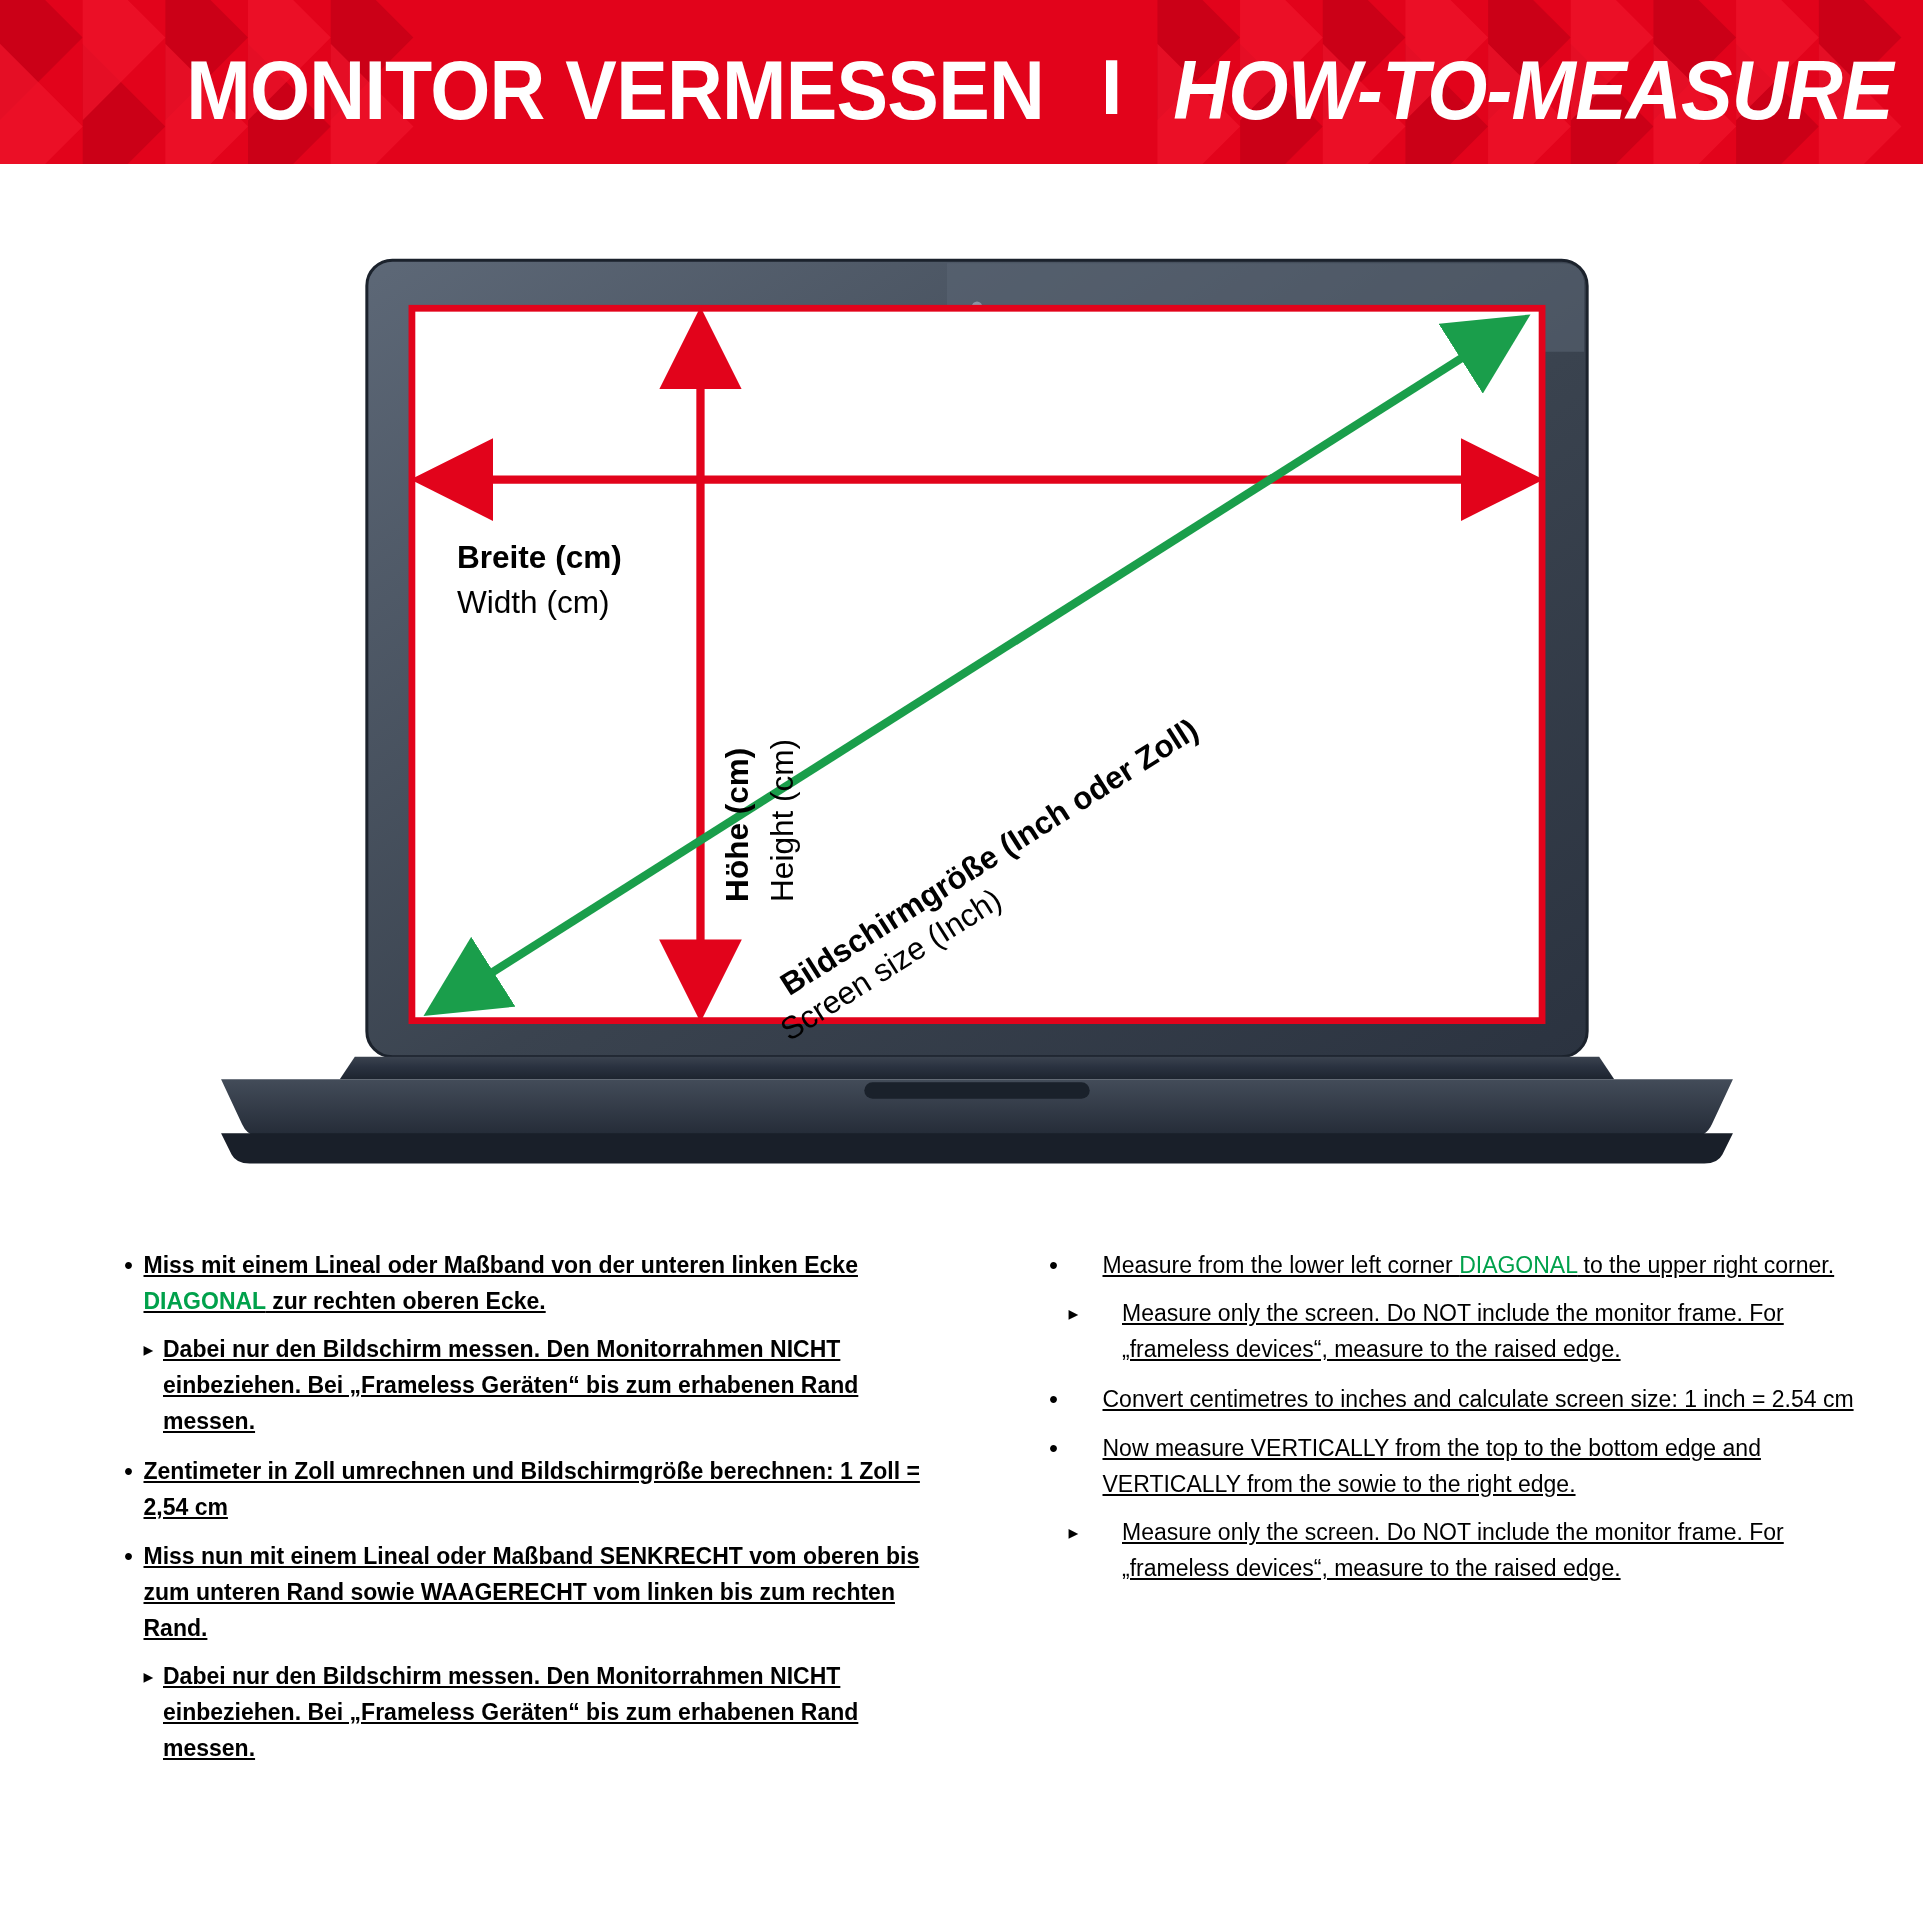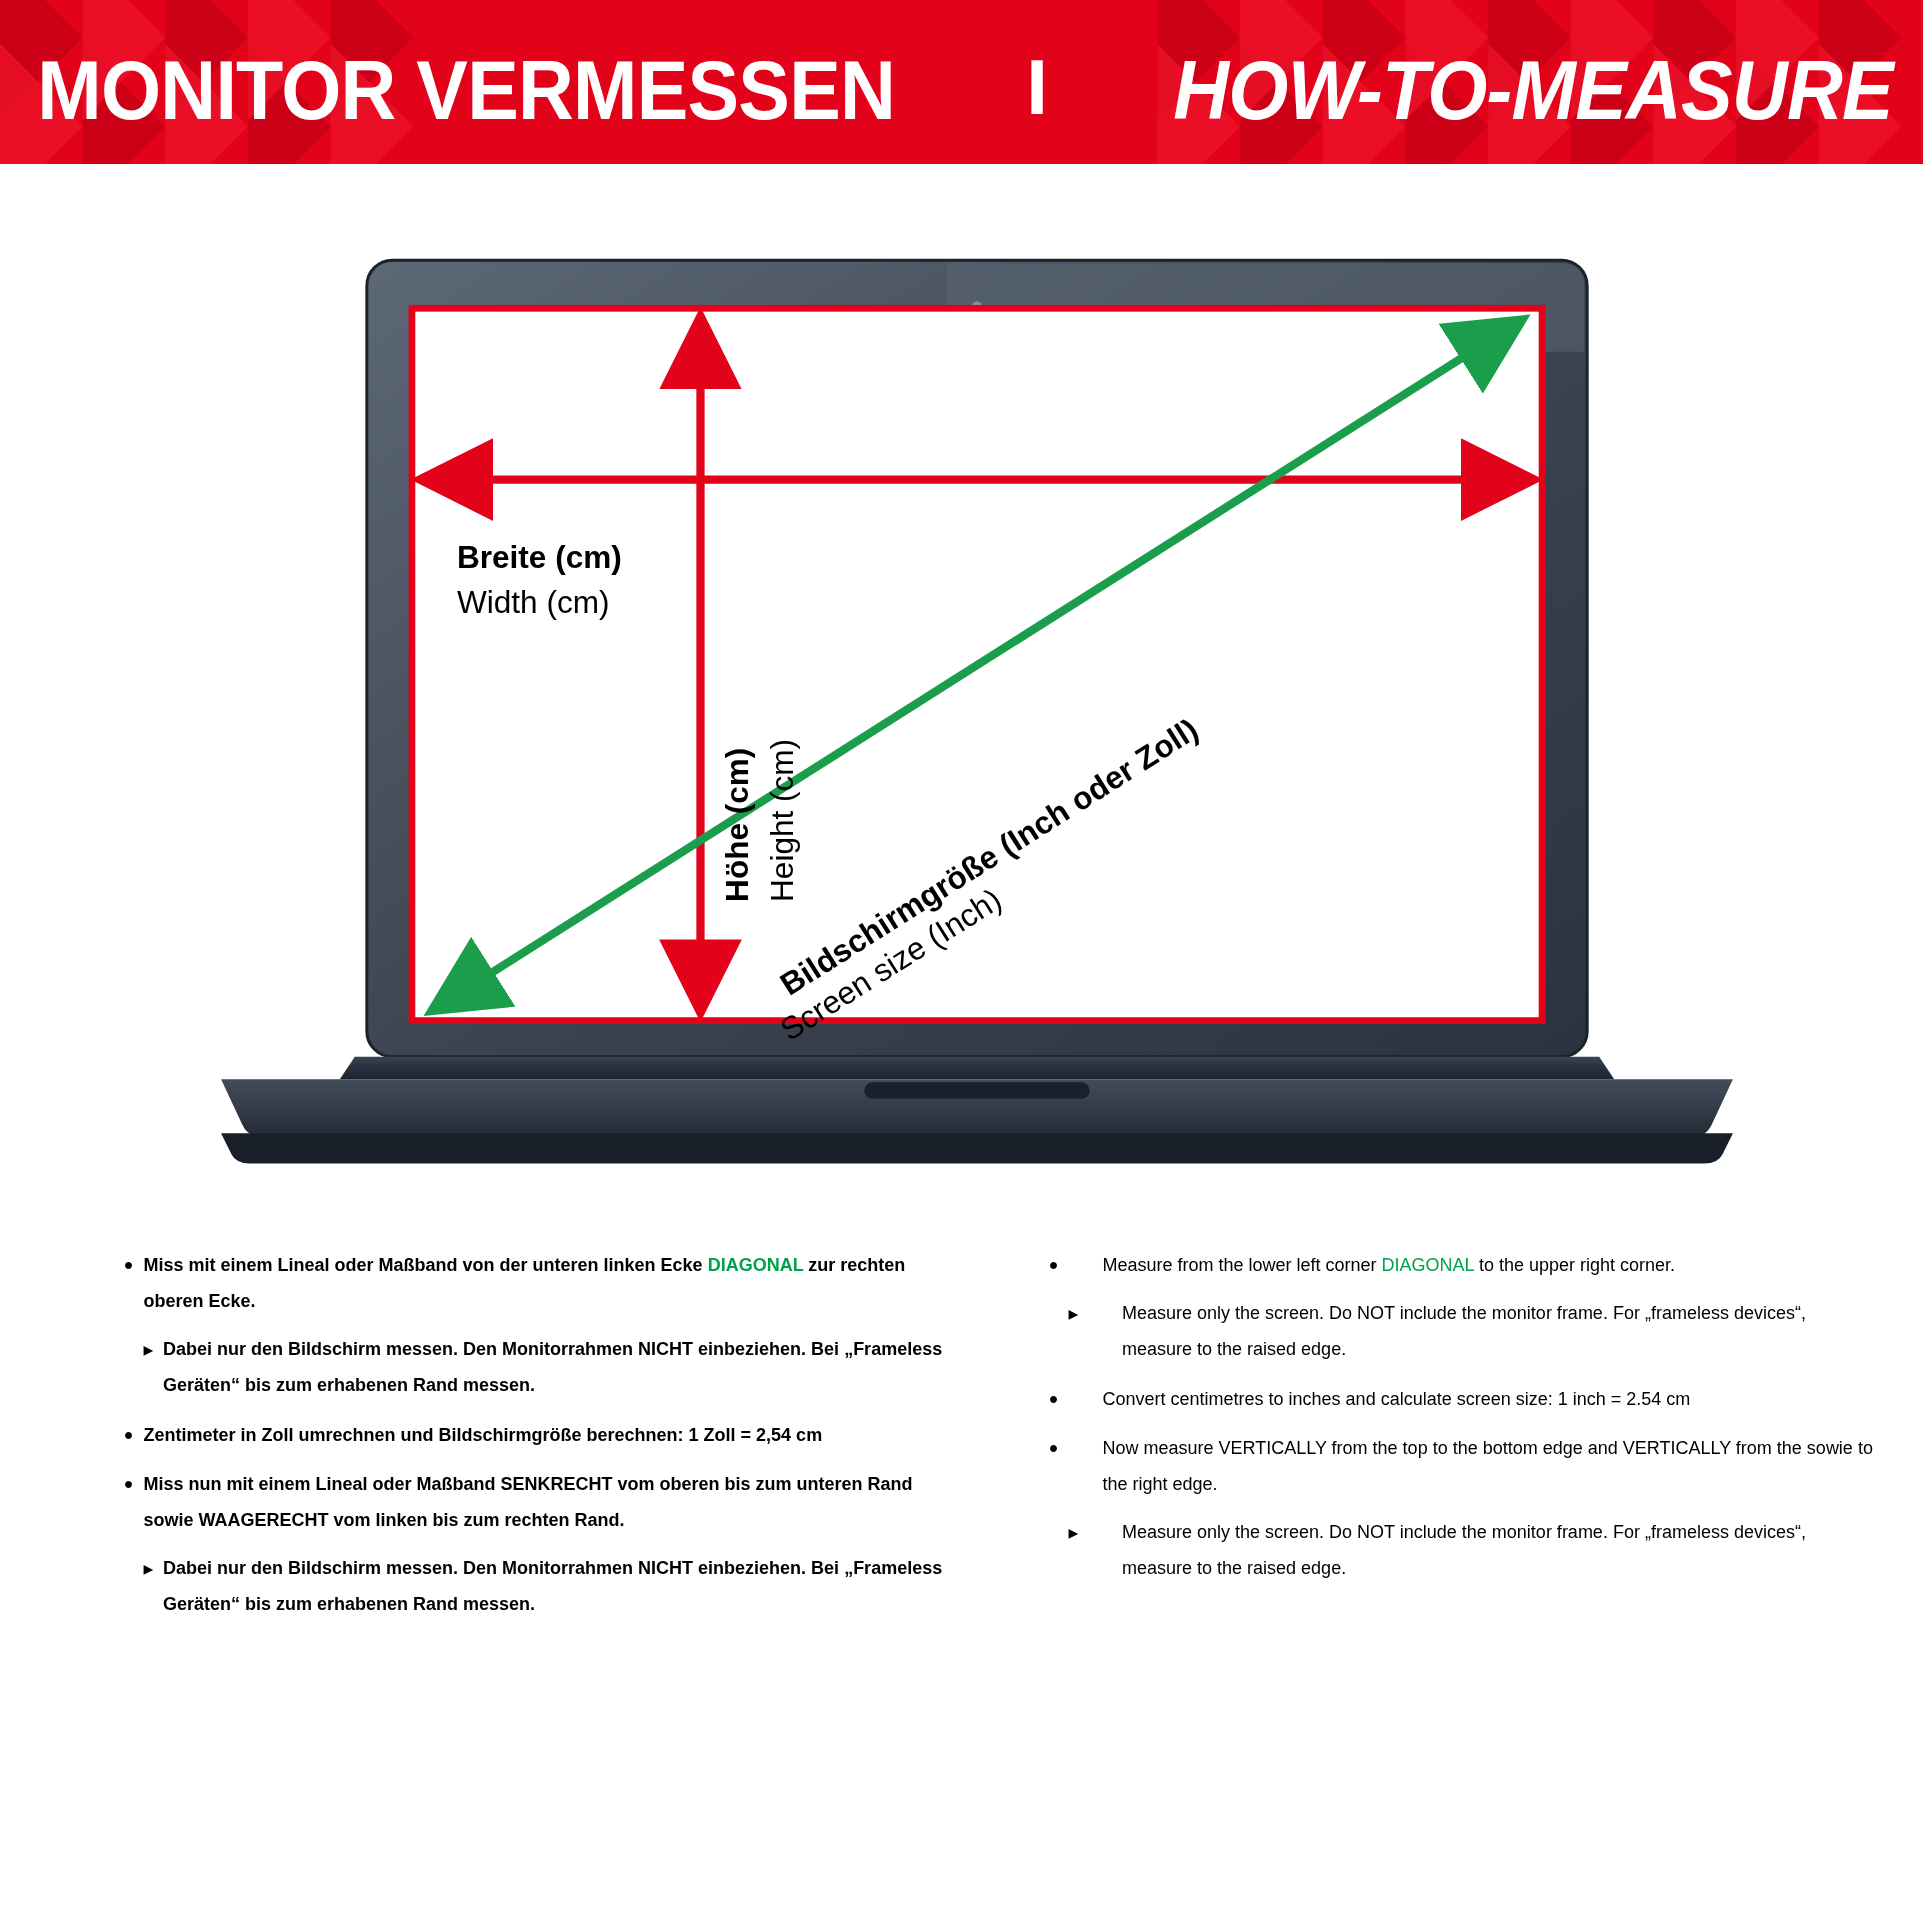--- a/index.html
+++ b/index.html
@@ -29,21 +29,21 @@
     inset: 0;
     opacity: 1;
   }
   .header-title {
     position: absolute;
     left: 0; top: 0;
     width: 1924px;
     height: 180px;
     display: flex;
     align-items: center;
-    justify-content: space-between;
+    justify-content: flex-end;
     white-space: nowrap;
   }
   .title-de {
     font-family: "Liberation Sans", sans-serif;
     font-weight: bold;
     font-size: 84px;
     letter-spacing: -0.8px;
     color: #ffffff;
     transform: scaleX(0.92);
     transform-origin: center;
@@ -104,23 +104,24 @@
     color: #000;
   }
   .bullet .tri {
     flex: 0 0 auto;
     width: 19.5px;
     font-size: 19.5px;
     line-height: 36px;
     color: #000;
   }
   .bullet .txt {
-    font-size: 18px;
+    font-size: 23px;
     line-height: 36px;
     color: #000;
+    text-decoration: underline;
   }
   .b-de .txt { font-weight: bold; }
   .b-en .txt { font-weight: normal; margin-left: 34px; }
   .sub { margin-left: 19.5px; }
   .green { color: #00a14b; }
 
   
   .bullet.sub-bullet { margin-top: -1.5px; }
 </style>
 </head>

